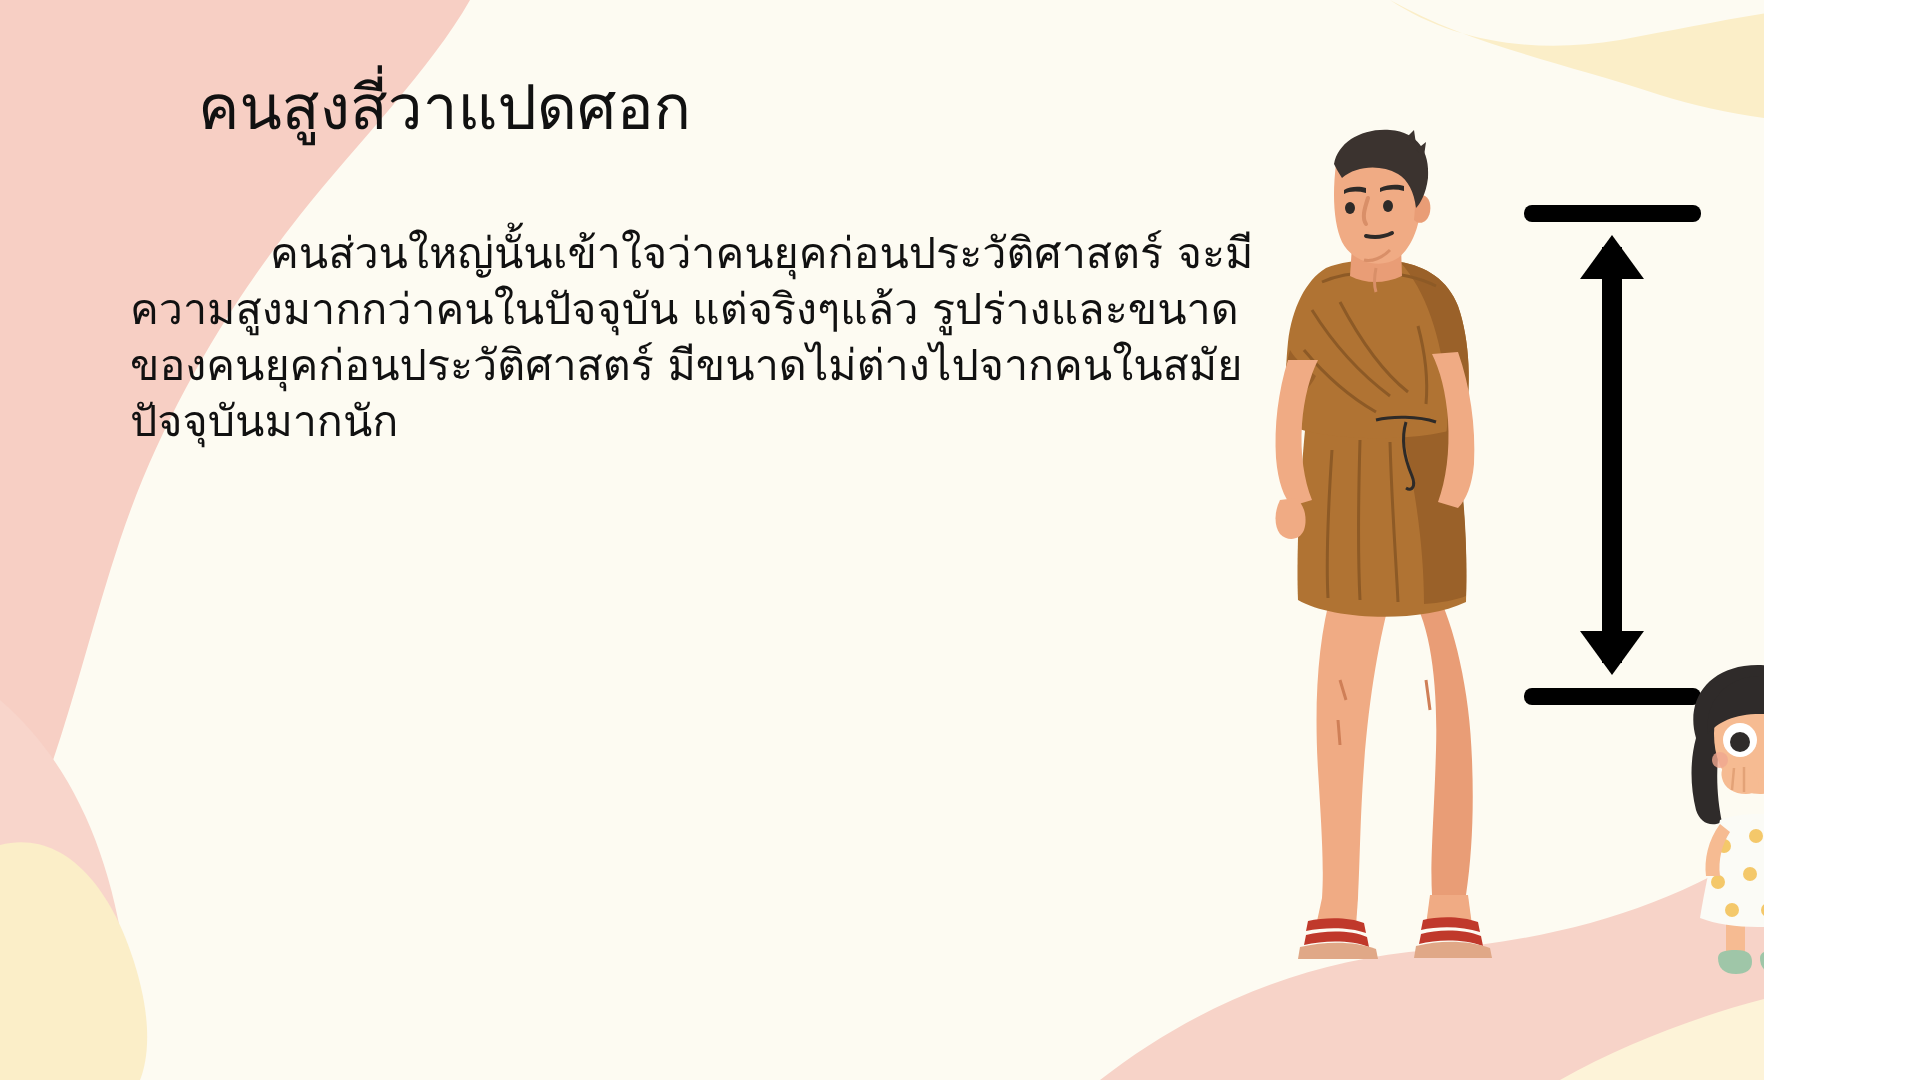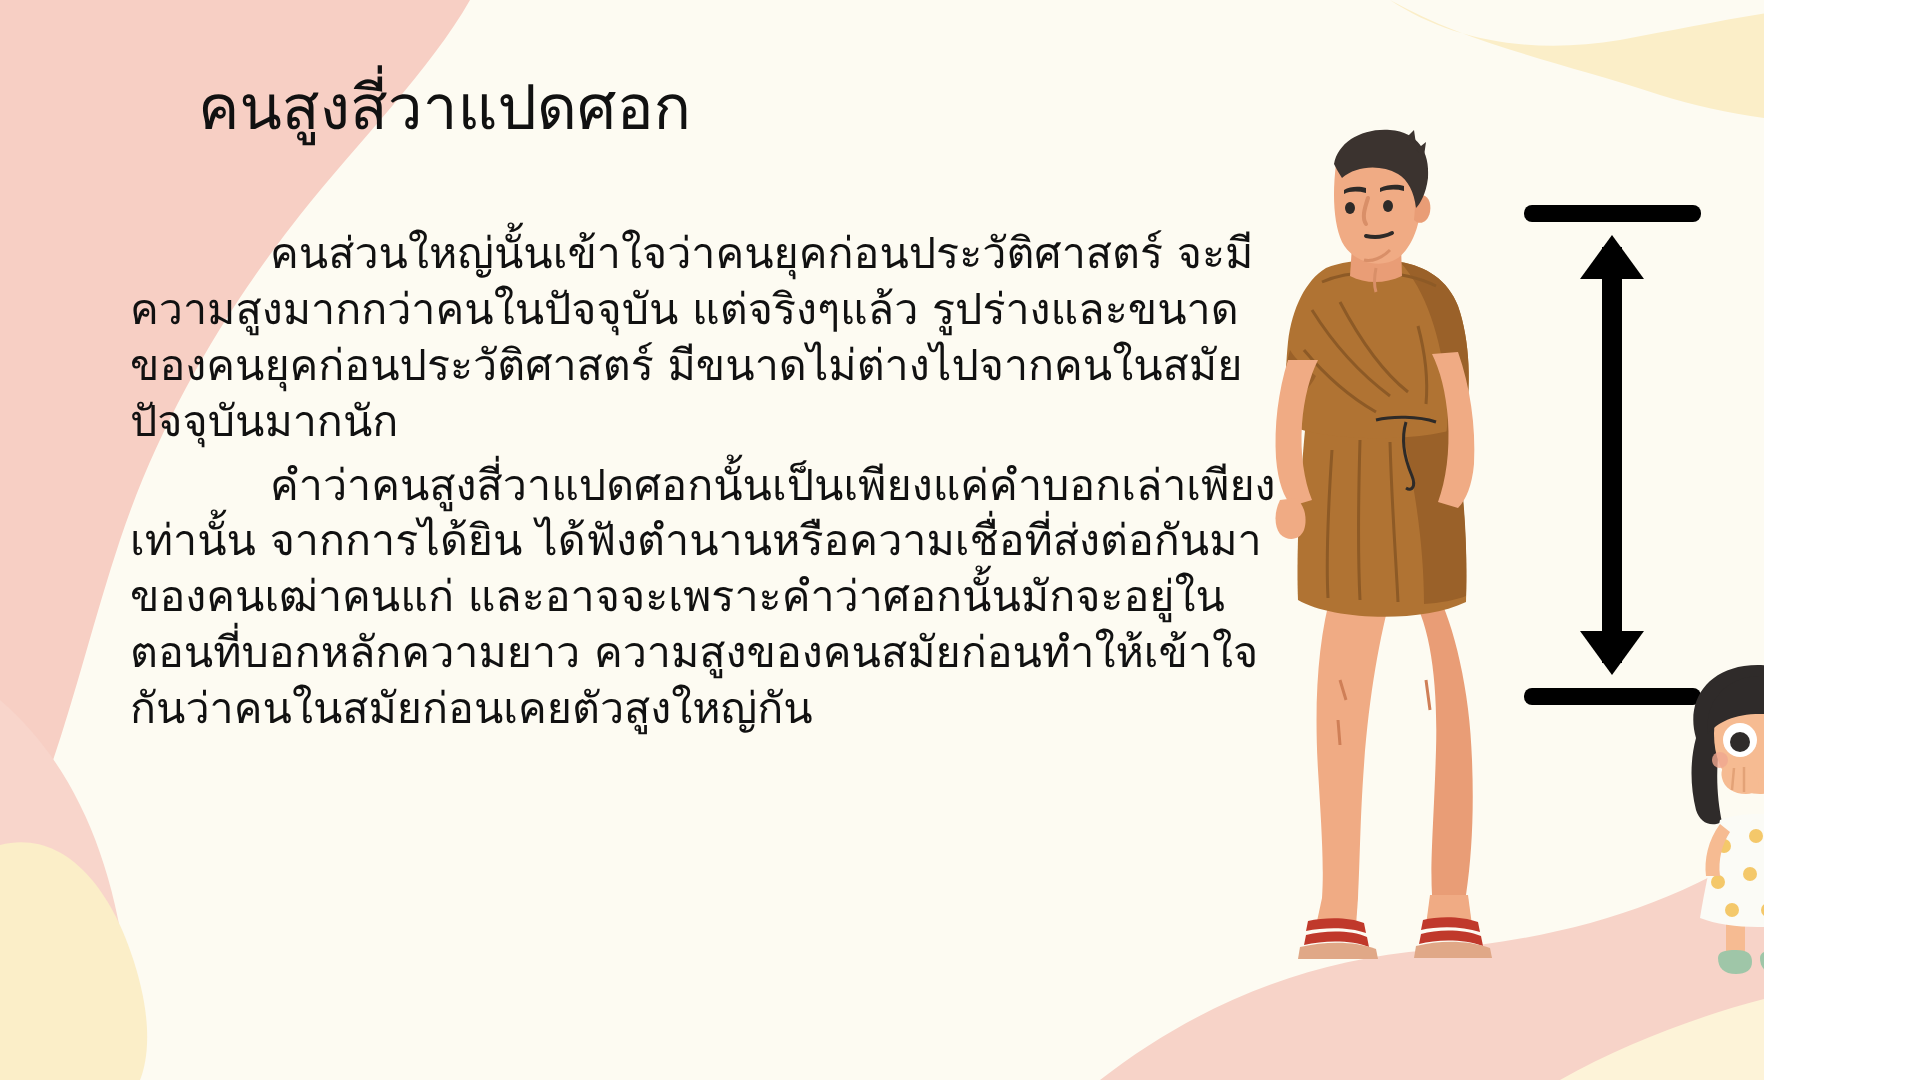--- a/index.html
+++ b/index.html
@@ -102,21 +102,20 @@
              C1840,790 1890,740 1920,690 L1920,1080 Z"></path>
 
     <path fill="#fdf3d8" d="M1560,1080 C1640,1035 1740,1000 1830,985 C1870,978 1900,972 1920,965
              L1920,1080 Z"></path>
   </svg>
 
   <div id="title">คนสูงสี่วาแปดศอก</div>
 
   <div id="body-text">
     <p>คนส่วนใหญ่นั้นเข้าใจว่าคนยุคก่อนประวัติศาสตร์ จะมีความสูงมากกว่าคนในปัจจุบัน แต่จริงๆแล้ว รูปร่างและขนาดของคนยุคก่อนประวัติศาสตร์ มีขนาดไม่ต่างไปจากคนในสมัยปัจจุบันมากนัก</p>
-    <p>คำว่าคนสูงสี่วาแปดศอกนั้นเป็นเพียงแค่คำบอกเล่าเพียงเท่านั้น จากการได้ยิน ได้ฟังตำนานหรือความเชื่อที่ส่งต่อกันมาของคนเฒ่าคนแก่ และอาจจะเพราะคำว่าศอกนั้นมักจะอยู่ในตอนที่บอกหลักความยาว ความสูงของคนสมัยก่อนทำให้เข้าใจกันว่าคนในสมัยก่อนเคยตัวสูงใหญ่กัน</p>
   </div>
 
   <div id="man-figure">
     <svg class="fig-svg" viewBox="0 0 300 870" preserveAspectRatio="xMidYMid meet">
 
       <path fill="#e99d76" d="M168,470 C190,500 198,560 196,630 C194,700 190,740 192,775
                L226,775 C232,735 234,690 232,640 C230,570 214,505 196,470 Z"></path>
 
       <path fill="#f0ab84" d="M92,470 C78,520 74,580 78,650 C82,715 84,748 82,778
                L118,778 C120,740 120,700 124,645 C129,575 140,515 152,472 Z"></path>

